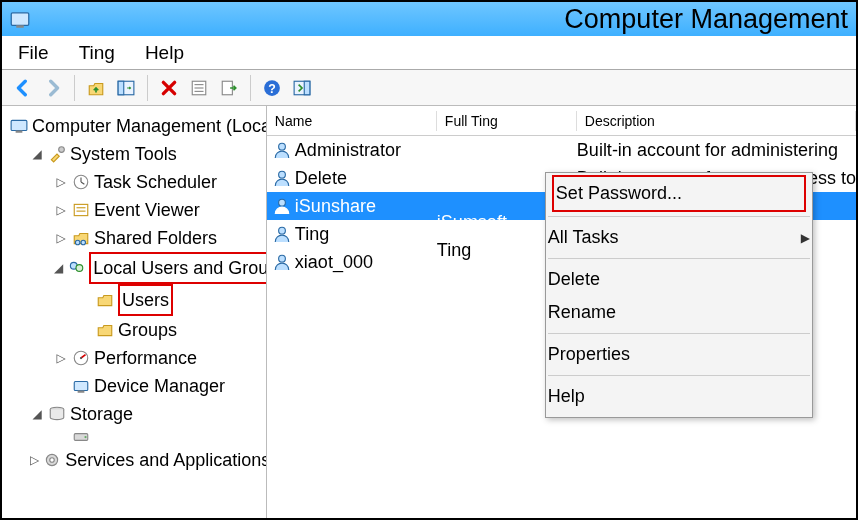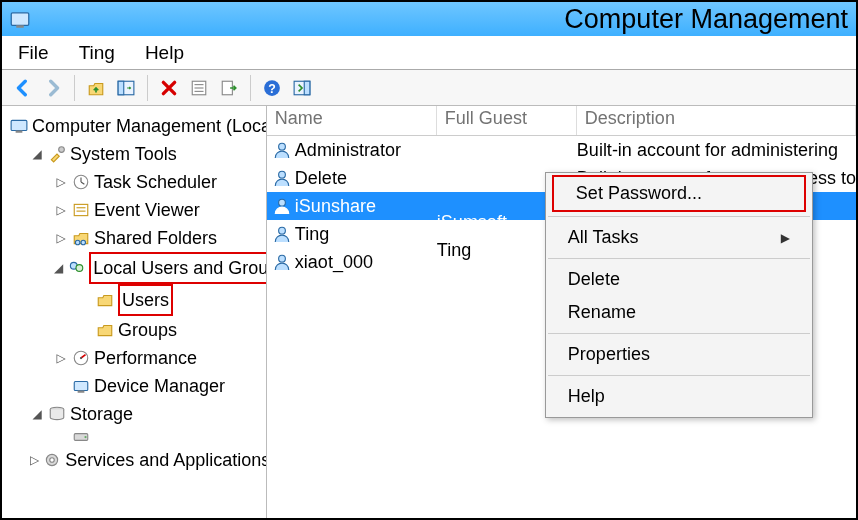--- a/index.html
+++ b/index.html
@@ -16,34 +16,34 @@
   .tree { width:296px; border-right:1px solid #bbb; padding:6px 4px; font-size:18px; line-height:28px; overflow:hidden; }
   .tree-row { display:flex; align-items:center; gap:4px; white-space:nowrap; padding-left:4px; }
   .tw { display:inline-block; width:14px; height:14px; text-align:center; font-size:12px; color:#555; line-height:14px; }
   .indent1 { padding-left:24px; }
   .indent2 { padding-left:48px; }
   .indent3 { padding-left:72px; }
   .ico { width:18px; height:18px; display:inline-flex; align-items:center; justify-content:center; }
   .folder-ico { fill:#f8d775; stroke:#c99a1e; }
   .red-box { border:2px solid #d00; padding:0 2px; display:inline-block; }
   .list { flex:1; position:relative; }
-  .list-header { display:flex; font-size:18px; border-bottom:1px solid #ccc; height:30px; color:#737373; }
+  .list-header { display:flex; font-size:14px; border-bottom:1px solid #ccc; height:30px; align-items:center; color:#000000; }
   .list-header > div { border-right:1px solid #ddd; padding:2px 8px; }
   .col-name { width:170px; }
   .col-full { width:140px; }
   .col-desc { flex:1; }
   .list-body { font-size:18px; }
   .list-row { display:flex; align-items:center; height:28px; }
   .list-row.selected { background:#1e90ff; color:#fff; }
   .list-row > .cell-name { width:170px; display:flex; align-items:center; gap:4px; padding-left:6px; white-space:nowrap; overflow:hidden; }
   .list-row > .cell-full { width:140px; white-space:nowrap; overflow:hidden;margin-top:32px; }
   .list-row > .cell-desc { flex:1; white-space:nowrap; overflow:hidden; }
   .user-ico circle { fill:#bcdfff; stroke:#2a6aa5; stroke-width:1; }
   .context-menu { position:absolute; top:66px; left:278px; width:268px; background:#f4f4f4; border:1px solid #999; box-shadow:2px 2px 6px rgba(0,0,0,.25); font-size:18px; padding:4px 0; z-index:10; }
-  .cm-item { padding:6px 22px; display:flex; align-items:center; justify-content:space-between; }
+  .cm-item { padding:6px 2px; display:flex; align-items:center; justify-content:space-between; }
   .cm-sep { height:1px; background:#ccc; margin:4px 2px; }
   .cm-item.bold { font-weight:400; }
   .cm-arrow { font-size:12px; color:#333; }
   .cm-red-box { border:2.5px solid #d00; margin: -2px 6px 2px 6px; }
   svg { display:block; }
 </style>
 </head>
 <body>
 
 <div class="titlebar">
@@ -253,21 +253,21 @@
             <circle cx="8" cy="8" r="2" fill="#fff" stroke="#888"></circle>
           </svg>
         </span>
       <span>Services and Applications</span>
     </div>
   </div>
 
   <div class="list">
     <div class="list-header">
       <div class="col-name">Name</div>
-      <div class="col-full">Full Guest</div>
+      <div class="col-full">Full Ting</div>
       <div class="col-desc">Description</div>
     </div>
     <div class="list-body">
       <div class="list-row">
         <div class="cell-name">
             <span class="ico user-ico">
               <svg viewBox="0 0 16 16" width="18" height="18">
                 <circle cx="8" cy="5" r="3"></circle>
                 <path d="M2 15c0-4 3-6 6-6s6 2 6 6" fill="#bcdfff" stroke="#2a6aa5"></path>
               </svg>

